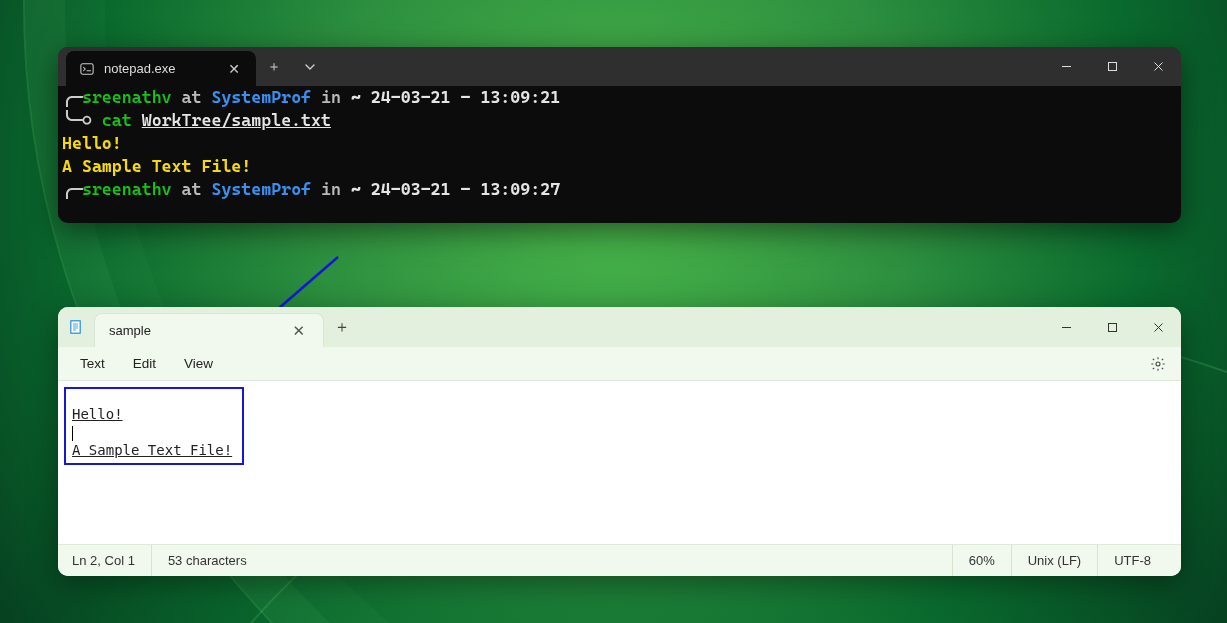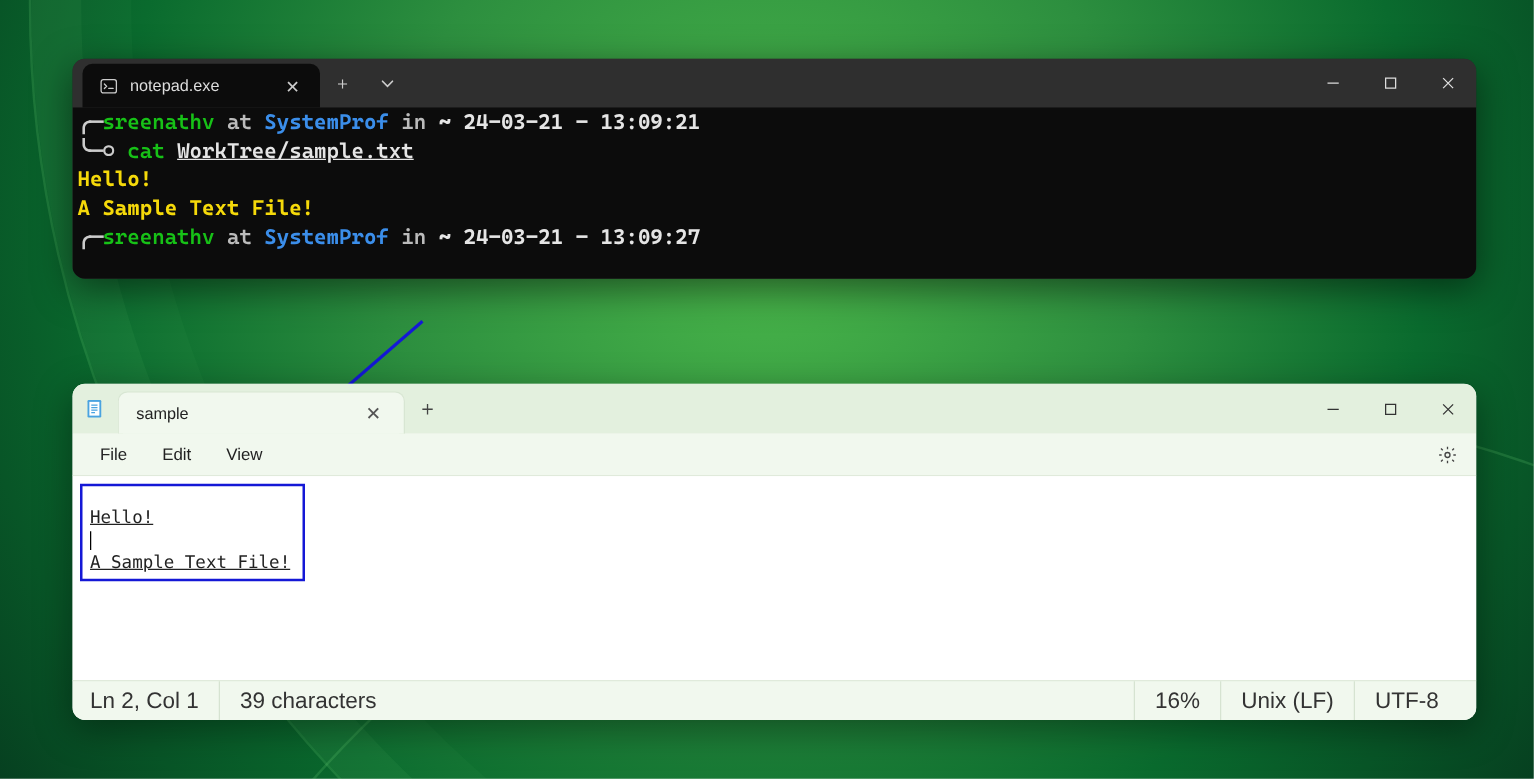--- a/index.html
+++ b/index.html
@@ -142,21 +142,21 @@
     text-decoration: underline;
   }
   .cursor-line {
     display:inline-block; width:1px; height:15px; background:#000; vertical-align:middle;
   }
 
   .np-statusbar {
     height: 32px; background:#f1f8ee;
     border-top:1px solid #e0eadb;
     display:flex; align-items:center;
-    font-size: 18px; color:#333;
+    font-size: 13px; color:#333;
     padding: 0 14px;
   }
   .sb-cell { padding: 0 16px; border-left:1px solid #d6e3d1; height:100%; display:flex; align-items:center;}
   .sb-cell:first-child{ border-left:none; padding-left:0;}
   .sb-spacer{ flex:1;}
 
   
   .arrow-svg {
     position:absolute;
     top: 242px; left: 233px;
@@ -253,38 +253,38 @@
         </div>
       <div class="wbtn">
           <svg width="11" height="11" viewBox="0 0 11 11">
             <path d="M1.5 1.5l8 8M9.5 1.5l-8 8" stroke="#333" stroke-width="1"></path>
           </svg>
         </div>
     </div>
   </div>
 
   <div class="np-menubar">
-    <div class="menu-item">File</div>
+    <div class="menu-item">Text</div>
     <div class="menu-item">Edit</div>
     <div class="menu-item">View</div>
     <div class="settings-icon">
       <svg width="16" height="16" viewBox="0 0 24 24" fill="none" stroke="#444" stroke-width="1.6">
           <circle cx="12" cy="12" r="3"></circle>
           <path d="M12 2v3M12 19v3M4.2 4.2l2.1 2.1M17.7 17.7l2.1 2.1M2 12h3M19 12h3M4.2 19.8l2.1-2.1M17.7 6.3l2.1-2.1"></path>
         </svg>
     </div>
   </div>
 
   <div class="np-editor">
     <div class="np-text-highlight"><span>Hello!</span>
 <span class="cursor-line"></span>
 <span>A Sample Text File!</span></div>
   </div>
 
   <div class="np-statusbar">
     <div class="sb-cell">Ln 2, Col 1</div>
-    <div class="sb-cell">39 characters</div>
+    <div class="sb-cell">53 characters</div>
     <div class="sb-spacer"></div>
-    <div class="sb-cell">16%</div>
+    <div class="sb-cell">60%</div>
     <div class="sb-cell">Unix (LF)</div>
     <div class="sb-cell">UTF-8</div>
   </div>
 </div>
 
 </body></html>

